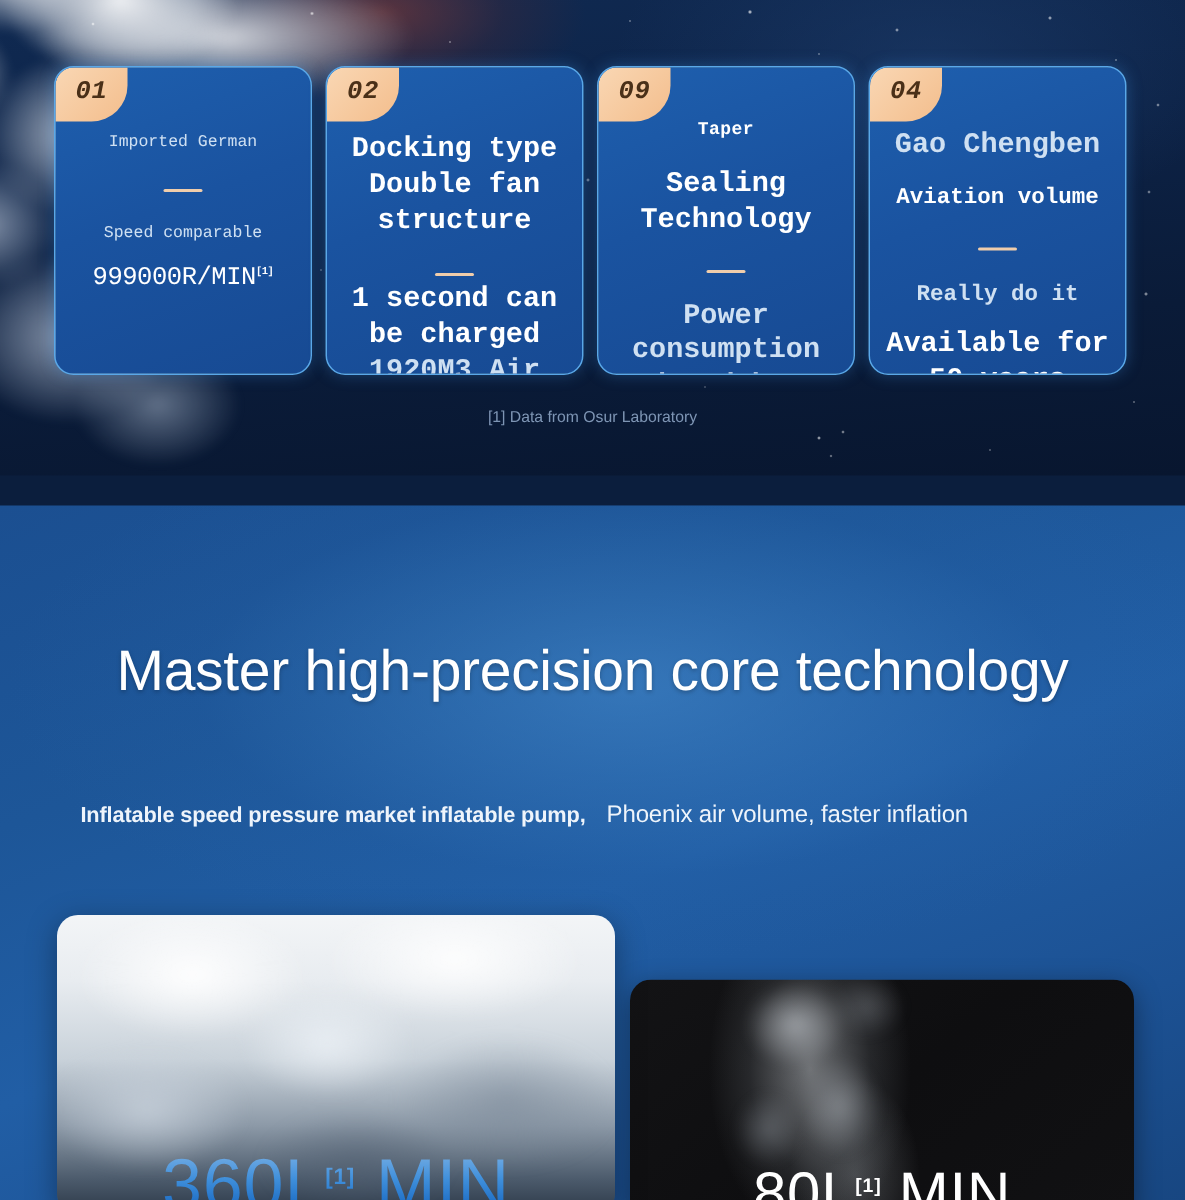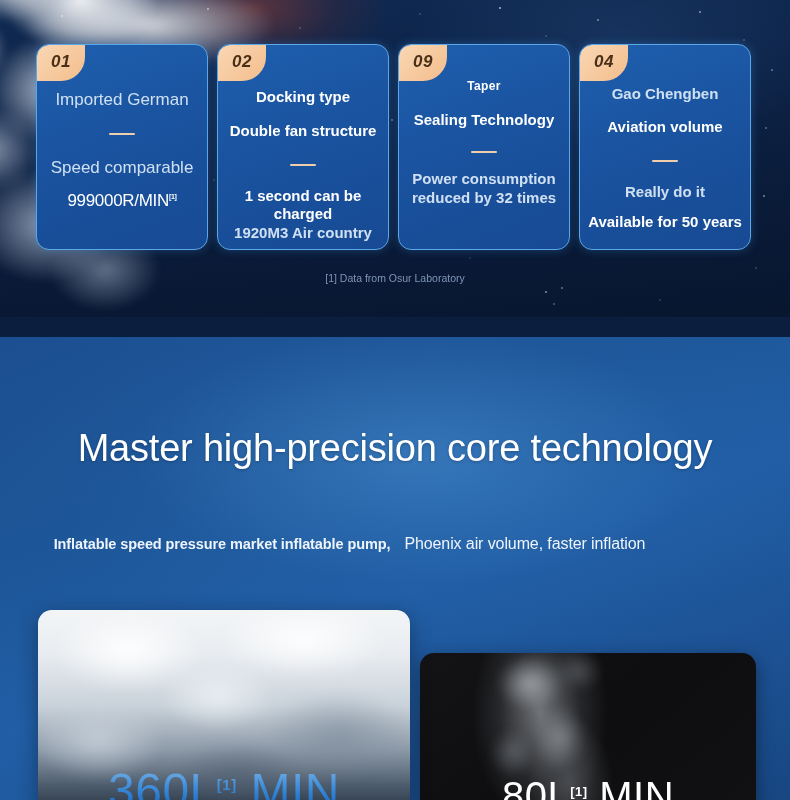--- a/index.html
+++ b/index.html
@@ -60,21 +60,21 @@
       radial-gradient(ellipse 75px 55px at 175px 310px, rgba(165,180,200,.55) 0%, rgba(150,168,190,0) 74%),
       radial-gradient(ellipse 60px 50px at 35px 90px, rgba(255,255,255,.7) 0%, rgba(255,255,255,0) 72%);
     filter:blur(3px);
   }
   #smoke-top{ position:absolute; left:0; top:-30px; width:300px; height:120px;
     background:radial-gradient(ellipse 160px 55px at 150px 55px, rgba(255,255,255,.8) 0%, rgba(255,255,255,.3) 50%, rgba(255,255,255,0) 78%);
     filter:blur(4px);
   }
 
   
-  #cards{ position:absolute; left:0; top:44px; width:648px; height:206px; }
+  #cards{ position:absolute; left:0; top:44px; width:648px; height:206px;font-family:Liberation Mono, monospace; }
   .card{
     position:absolute; top:0; width:172px; height:206px;
     border:1.5px solid #5aa8e8; border-radius:13px;
     background:linear-gradient(160deg,#1e5fae 0%,#1a53a0 45%,#174a93 100%);
     box-shadow:0 0 10px rgba(60,140,220,.35);
     overflow:hidden;
     text-align:center;
   }
   .card.c1{ left:36px; }
   .card.c2{ left:217px; }
@@ -88,38 +88,38 @@
     color:#4a3018;
     font-style:italic; font-weight:700; font-size:17px;
     line-height:33px; letter-spacing:.5px;
     text-align:center;
   }
 
   .card-body{ position:relative; padding:14px 8px 0; }
   .ln{ line-height:1.25; }
   .t-light{ color:#cfe0f2; }
   .t-white{ color:#ffffff; }
-  .sm{ font-size:17px; }
-  .md{ font-size:15px; font-weight:700; }
+  .sm{ font-size:11px; }
+  .md{ font-size:19px; font-weight:700; }
   .lg{ font-size:15px; font-weight:700; }
   .xl{ font-size:12px; font-weight:700; letter-spacing:.3px; }
   .huge{ font-size:17px; font-weight:400; letter-spacing:-.3px; }
   .divider{
     width:26px; height:2px; margin:0 auto;
     background:#f0cdab; border-radius:2px;
   }
   sup.ref{ font-size:7px; vertical-align:super; font-weight:700; }
 
   
   .c1 .r1{ margin-top:30px; }  .c1 .r2{ margin-top:14px; }
   .c1 .rd{ margin-top:23px; }  .c1 .r3{ margin-top:22px; }
   .c1 .r4{ margin-top:11px; }
 
-  .c2 .r1{ margin-top:29px; }  .c2 .r2{ margin-top:15px; }
-  .c2 .rd{ margin-top:23px; }  .c2 .r3{ margin-top:21px; }
+  .c2 .r1{ margin-top:29px; }  .c2 .r2{ }
+  .c2 .rd{ margin-top:23px; }  .c2 .r3{ margin-top:4px; }
   .c2 .r4{ }
 
   .c3 .r1{ margin-top:20px; }  .c3 .r2{ margin-top:17px; }
   .c3 .rd{ margin-top:21px; }  .c3 .r3{ margin-top:12px; }
   .c3 .r4{ margin-top:17px; }
 
   .c4 .r1{ margin-top:26px; }  .c4 .r2{ margin-top:14px; }
   .c4 .rd{ margin-top:23px; }  .c4 .r3{ margin-top:21px; }
   .c4 .r4{ margin-top:12px; }
 

